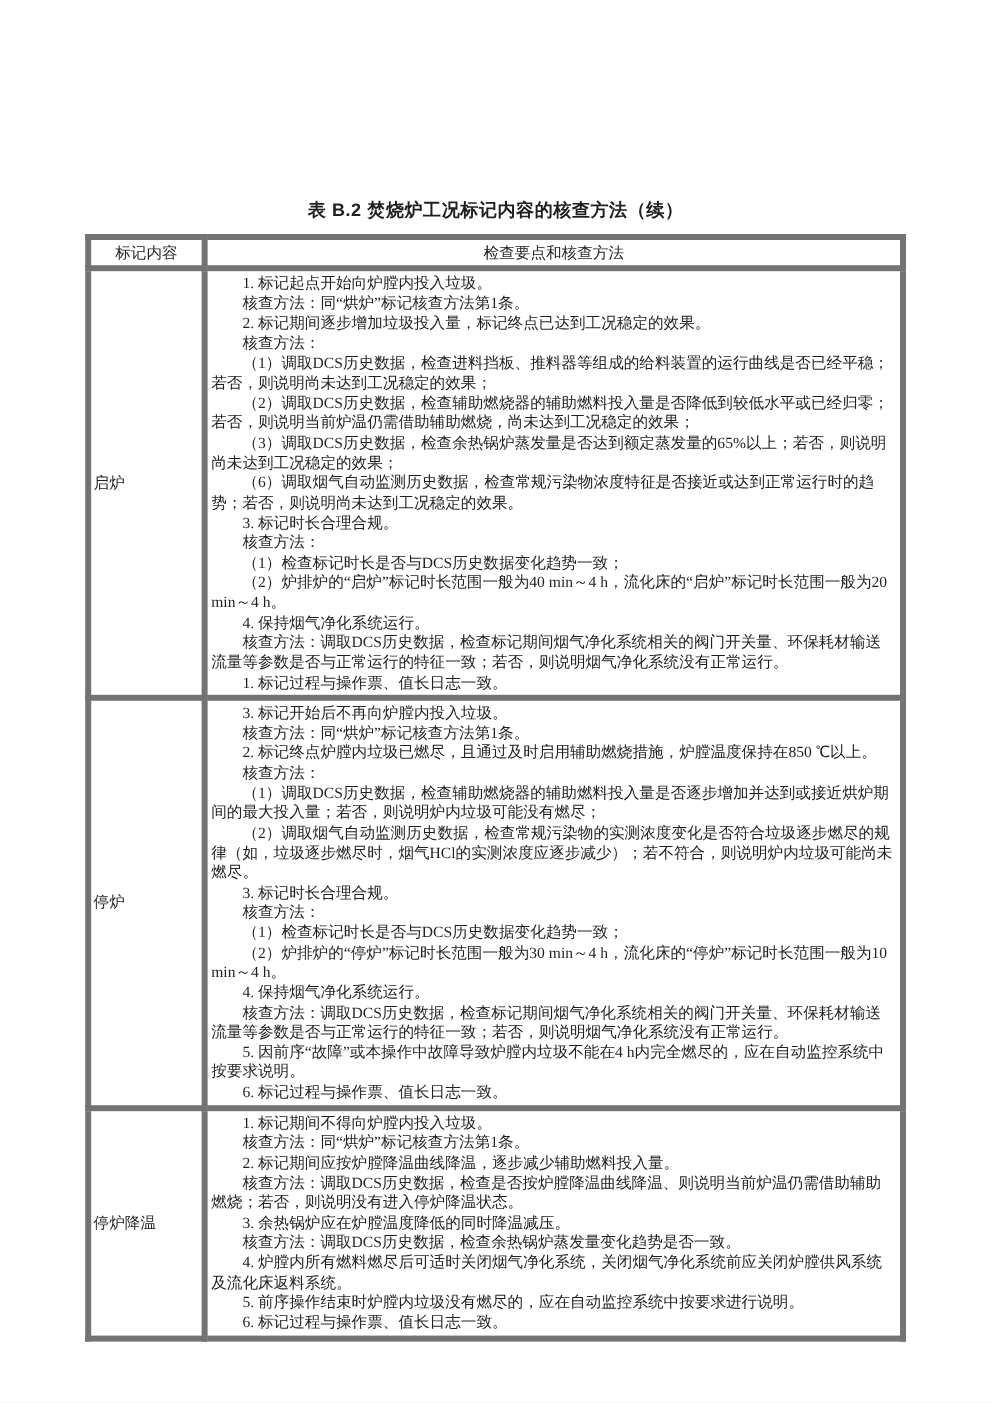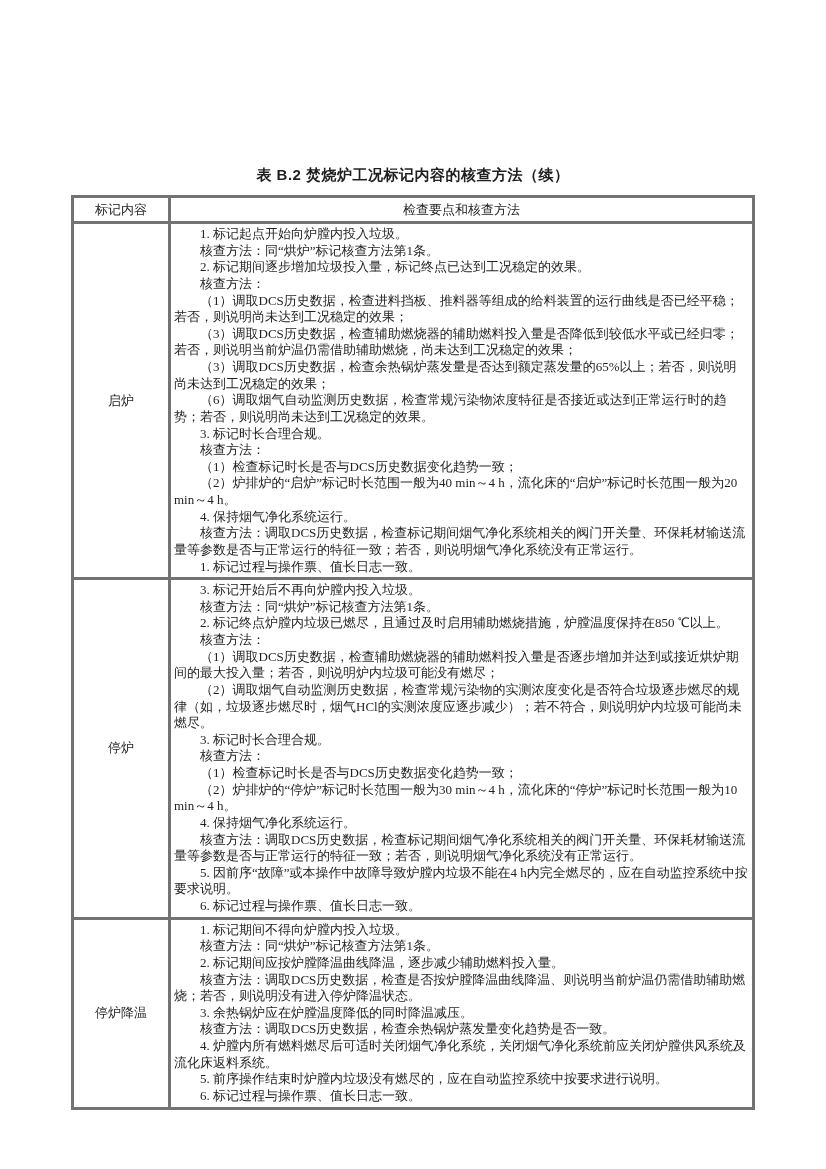--- a/index.html
+++ b/index.html
@@ -27,33 +27,33 @@
     margin: 0 0 10px 0;
   }
   table.check-table {
     border-collapse: collapse;
     margin: 0 auto;
     width: 684px;
     table-layout: fixed;
   }
   table.check-table th,
   table.check-table td {
-    border: 3px solid #737373;
+    border: 5px solid #737373;
     box-sizing: border-box;
   }
   col.label-col { width: 97px; }
   thead th {
     font-weight: normal;
     font-size: 13px;
     height: 26px;
     text-align: center;
     padding: 0;
   }
   td.label-cell {
-    text-align: center;
+    text-align: left;
     vertical-align: middle;
     font-size: 13px;
     padding: 0 2px;
   }
   td.content-cell {
     vertical-align: top;
     font-size: 13px;
     line-height: 1.28;
     padding: 2px 3px 2px 3px;
   }
@@ -88,21 +88,21 @@
     </thead>
     <tbody>
         <tr>
           <td class="label-cell">启炉</td>
           <td class="content-cell">
             <p>1. 标记起点开始向炉膛内投入垃圾。</p>
             <p>核查方法：同“烘炉”标记核查方法第1条。</p>
             <p>2. 标记期间逐步增加垃圾投入量，标记终点已达到工况稳定的效果。</p>
             <p>核查方法：</p>
             <p>（1）调取DCS历史数据，检查进料挡板、推料器等组成的给料装置的运行曲线是否已经平稳；若否，则说明尚未达到工况稳定的效果；</p>
-            <p>（3）调取DCS历史数据，检查辅助燃烧器的辅助燃料投入量是否降低到较低水平或已经归零；若否，则说明当前炉温仍需借助辅助燃烧，尚未达到工况稳定的效果；</p>
+            <p>（2）调取DCS历史数据，检查辅助燃烧器的辅助燃料投入量是否降低到较低水平或已经归零；若否，则说明当前炉温仍需借助辅助燃烧，尚未达到工况稳定的效果；</p>
             <p>（3）调取DCS历史数据，检查余热锅炉蒸发量是否达到额定蒸发量的65%以上；若否，则说明尚未达到工况稳定的效果；</p>
             <p>（6）调取烟气自动监测历史数据，检查常规污染物浓度特征是否接近或达到正常运行时的趋势；若否，则说明尚未达到工况稳定的效果。</p>
             <p>3. 标记时长合理合规。</p>
             <p>核查方法：</p>
             <p>（1）检查标记时长是否与DCS历史数据变化趋势一致；</p>
             <p>（2）炉排炉的“启炉”标记时长范围一般为40 min～4 h，流化床的“启炉”标记时长范围一般为20 min～4 h。</p>
             <p>4. 保持烟气净化系统运行。</p>
             <p>核查方法：调取DCS历史数据，检查标记期间烟气净化系统相关的阀门开关量、环保耗材输送流量等参数是否与正常运行的特征一致；若否，则说明烟气净化系统没有正常运行。</p>
             <p>1. 标记过程与操作票、值长日志一致。</p>
           </td>

